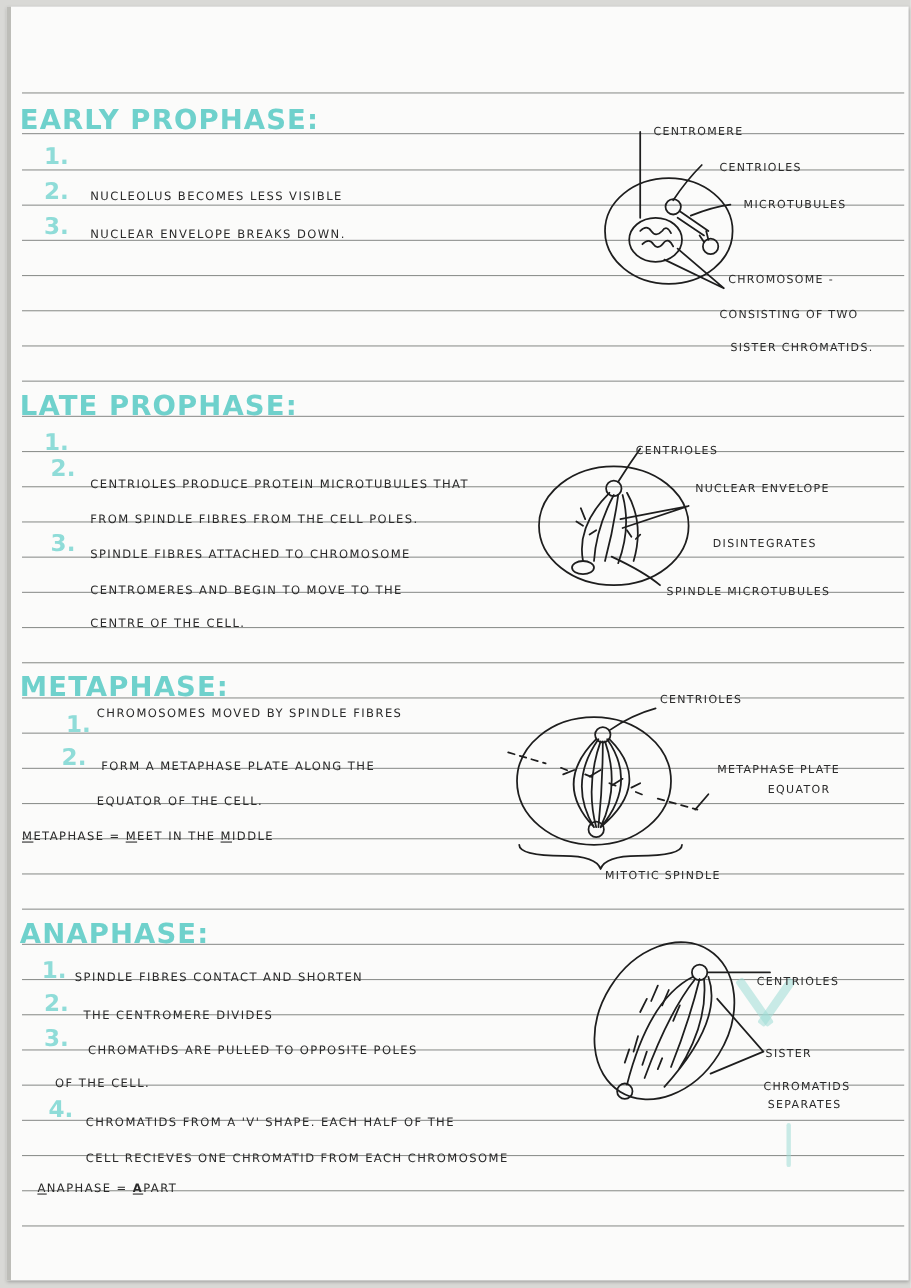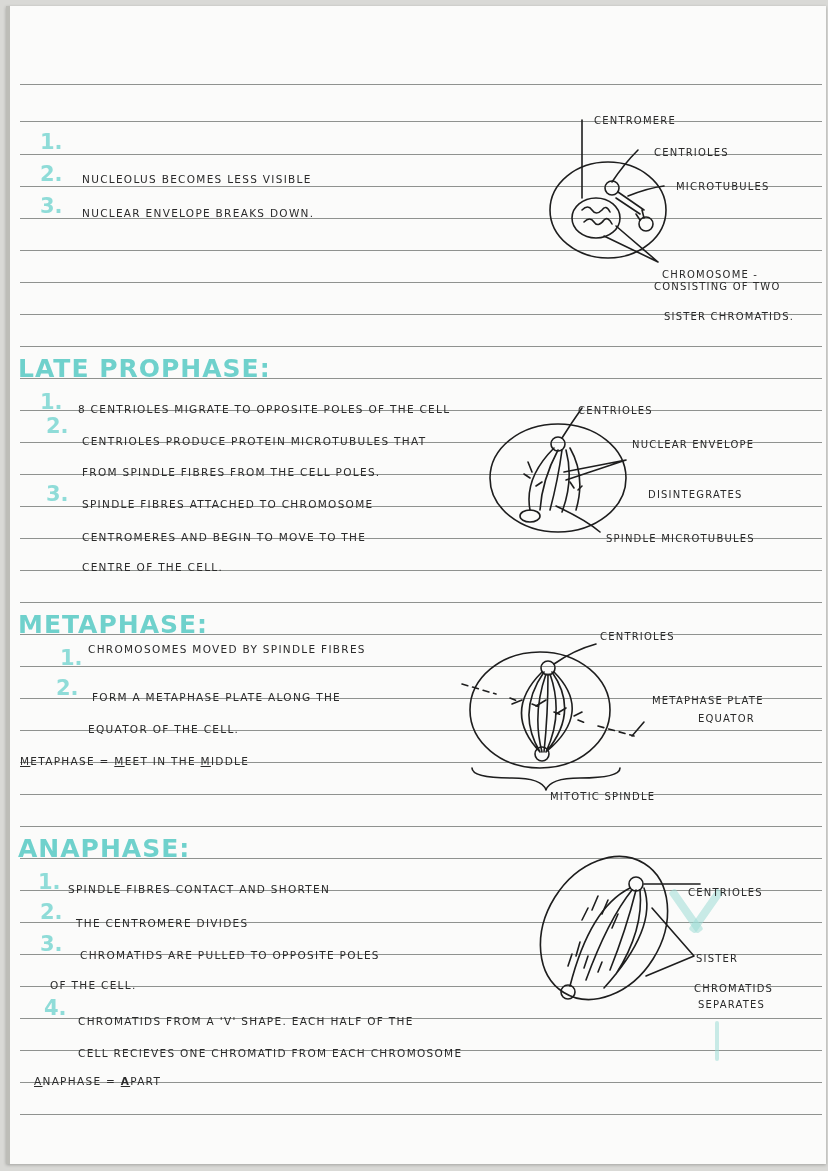--- a/index.html
+++ b/index.html
@@ -99,20 +99,21 @@
     <div class="rule" style="top:1012px"></div>
     <div class="rule" style="top:1044px"></div>
     <div class="rule" style="top:1076px"></div>
     <div class="rule" style="top:1108px"></div>
   </div>
 
   <div class="pen-mark" style="left:672px;top:880px;width:8px;height:50px;transform:rotate(-35deg)"></div>
   <div class="pen-mark" style="left:692px;top:880px;width:8px;height:50px;transform:rotate(35deg)"></div>
   <div class="pen-mark" style="left:705px;top:1015px;width:4px;height:40px"></div>
 
+  <div class="heading" style="left:8px;top:90px">Early Prophase:</div>
 
   <div class="num" style="left:30px;top:126px">1.</div>
   <div class="num" style="left:30px;top:158px">2.</div>
   <div class="note" style="left:72px;top:168px">Nucleolus becomes less visible</div>
   <div class="num" style="left:30px;top:190px">3.</div>
   <div class="note" style="left:72px;top:202px">Nuclear envelope breaks down.</div>
 
   <svg class="diagram" style="left:534px;top:100px" width="280" height="220">
     <ellipse cx="64" cy="104" rx="58" ry="48"></ellipse>
     <ellipse cx="52" cy="112" rx="24" ry="20"></ellipse>
@@ -122,28 +123,27 @@
     <circle cx="102" cy="118" r="7"></circle>
     <path d="M74 86 l26 18 M72 92 l24 16 M98 104 l2 8 M92 108 l4 6"></path>
     <path d="M38 14 L38 92"></path>
     <path d="M68 76 q12 -18 26 -32"></path>
     <path d="M84 90 q20 -8 36 -10"></path>
     <path d="M60 130 L114 156 M72 120 L114 156"></path>
   </svg>
   <div class="label" style="left:584px;top:110px">Centromere</div>
   <div class="label" style="left:644px;top:142px">Centrioles</div>
   <div class="label" style="left:666px;top:176px">Microtubules</div>
-  <div class="label" style="left:652px;top:264px">Chromosome -</div>
+  <div class="label" style="left:652px;top:244px">Chromosome -</div>
   <div class="label" style="left:644px;top:276px">consisting of two</div>
   <div class="label" style="left:654px;top:306px">sister chromatids.</div>
 
   <div class="heading" style="left:8px;top:350px">Late Prophase:</div>
 
   <div class="num" style="left:30px;top:386px">1.</div>
-  <div class="note" style="left:68px;top:398px">8 centrioles migrate to opposite poles of the cell</div>
   <div class="num" style="left:36px;top:410px">2.</div>
   <div class="note" style="left:72px;top:430px">Centrioles produce protein microtubules that</div>
   <div class="note" style="left:72px;top:461px">from spindle fibres from the cell poles.</div>
   <div class="num" style="left:36px;top:478px">3.</div>
   <div class="note" style="left:72px;top:493px">Spindle fibres attached to chromosome</div>
   <div class="note" style="left:72px;top:526px">centromeres and begin to move to the</div>
   <div class="note" style="left:72px;top:556px">centre of the cell.</div>
 
   <svg class="diagram" style="left:474px;top:396px" width="340" height="150">
     <ellipse cx="74" cy="76" rx="68" ry="54"></ellipse>

